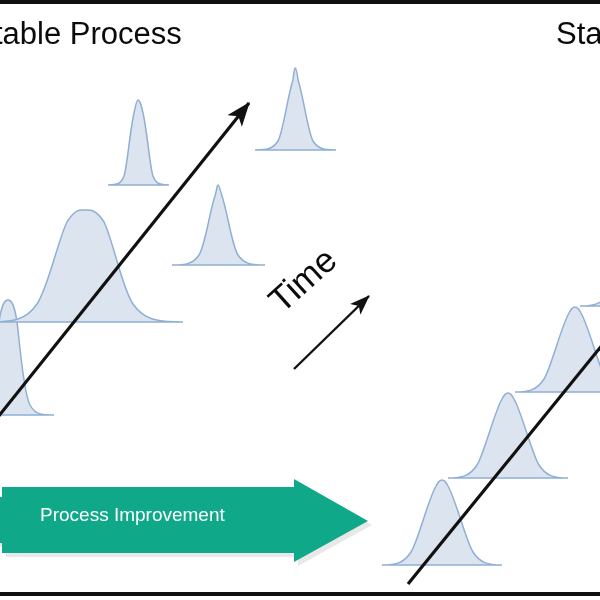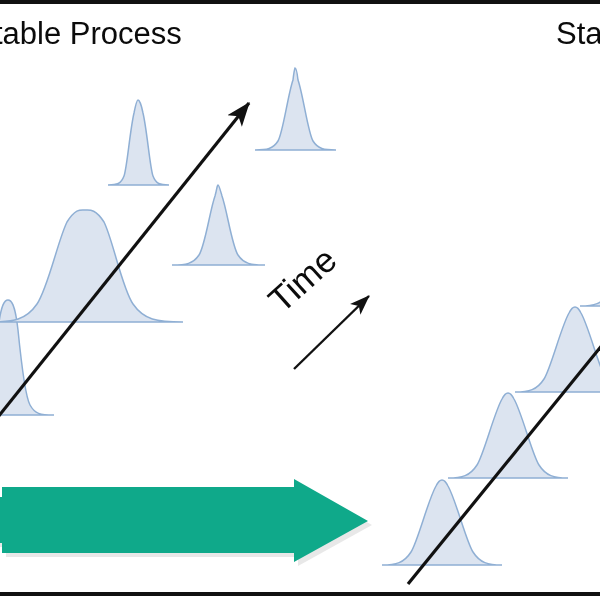--- a/index.html
+++ b/index.html
@@ -144,16 +144,17 @@
              L 294,479 L 368,521 L 294,562 L 294,553 L 30,553
              L 2,553 L 2,543 L -50,543 L -20,520 Z"></path>
   </svg>
 
   <div class="panel-title" id="title-left">table Process</div>
 
   <div class="panel-title" id="title-right">Sta</div>
 
   <div class="time-label">Time</div>
 
+  <div class="arrow-text">Process Improvement</div>
 
   <div class="edge-bar bottom"></div>
 
 </div>
 
 </body></html>

